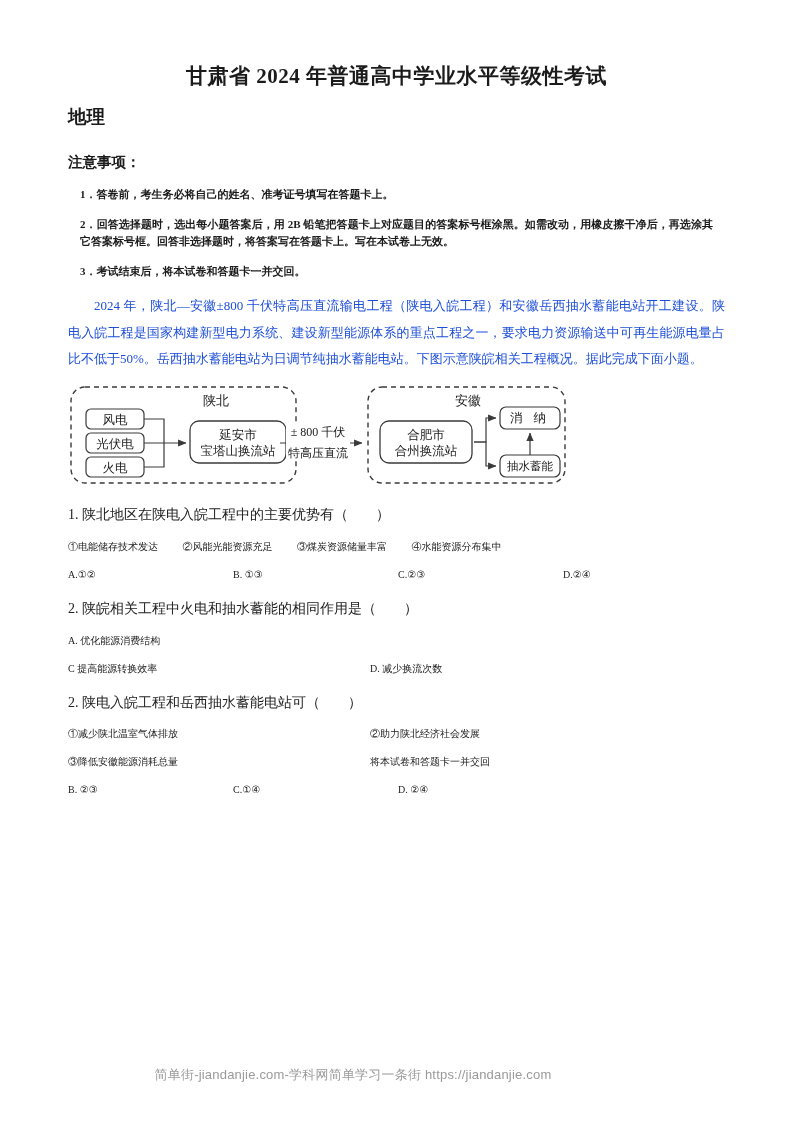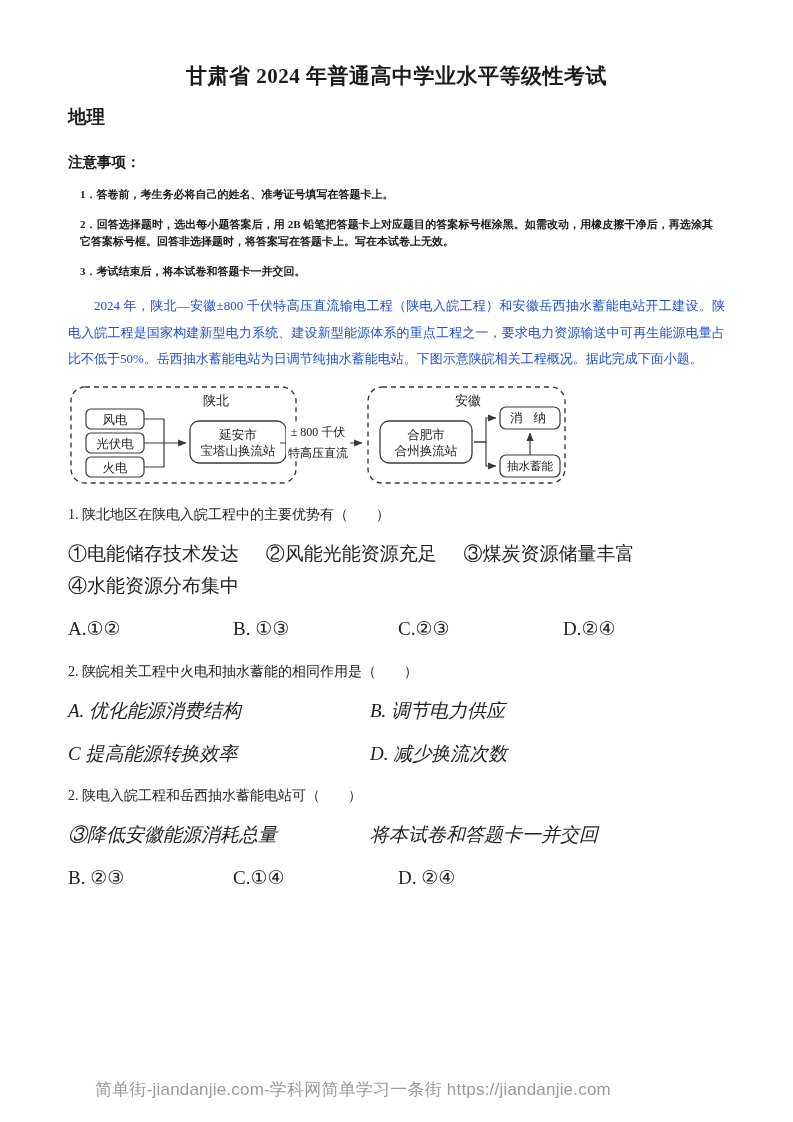--- a/index.html
+++ b/index.html
@@ -100,46 +100,45 @@
   }
   .q-stem {
     font-size: 14px;
     line-height: 1.7;
     margin: 0;
     color: #222;
   }
 
   .opt-row {
     display: flex;
-    font-size: 19px;
+    font-size: 10px;
     line-height: 1.7;
     margin-top: 11px;
     color: #222;
   }
   .opt-row.flow { display: block; }
   .opt-flow-item {
     display: inline-block;
     margin-right: 22px;
     white-space: nowrap;
   }
   .opt-row.cols4 > div { width: 165px; flex: 0 0 165px; }
-  .opt-row.cols2 > div { width: 302px; flex: 0 0 302px; font-style: italic; }
+  .opt-row.cols2 > div { width: 302px; flex: 0 0 302px; }
 
   
   .footer-mark {
     position: absolute;
     left: 0;
     top: 1066px;
     width: 706px;
     text-align: center;
     font-family: "Liberation Sans", "DejaVu Sans", sans-serif;
-    font-size: 17px;
+    font-size: 13px;
     color: #9a9a9a;
     letter-spacing: 0.2px;
-    margin-top: 12px;
   }
 </style>
 </head>
 <body>
 
 <div class="page">
 
   <h1 class="doc-title">甘肃省 2024 年普通高中学业水平等级性考试</h1>
   <h2 class="doc-subject">地理</h2>
 
@@ -223,30 +222,33 @@
       <div>B. ①③</div>
       <div>C.②③</div>
       <div>D.②④</div>
     </div>
   </div>
 
   <div class="question">
     <p class="q-stem">2. 陕皖相关工程中火电和抽水蓄能的相同作用是（　　）</p>
     <div class="opt-row cols2">
       <div>A. 优化能源消费结构</div>
-      <div>B. 调节电力供应</div>
     </div>
     <div class="opt-row cols2">
       <div>C  提高能源转换效率</div>
       <div>D. 减少换流次数</div>
     </div>
   </div>
 
   <div class="question">
     <p class="q-stem">2. 陕电入皖工程和岳西抽水蓄能电站可（　　）</p>
+    <div class="opt-row cols2">
+      <div>①减少陕北温室气体排放</div>
+      <div>②助力陕北经济社会发展</div>
+    </div>
     <div class="opt-row cols2">
       <div>③降低安徽能源消耗总量</div>
       <div>将本试卷和答题卡一并交回</div>
     </div>
     <div class="opt-row cols4">
       <div>B. ②③</div>
       <div>C.①④</div>
       <div>D. ②④</div>
     </div>
   </div>

